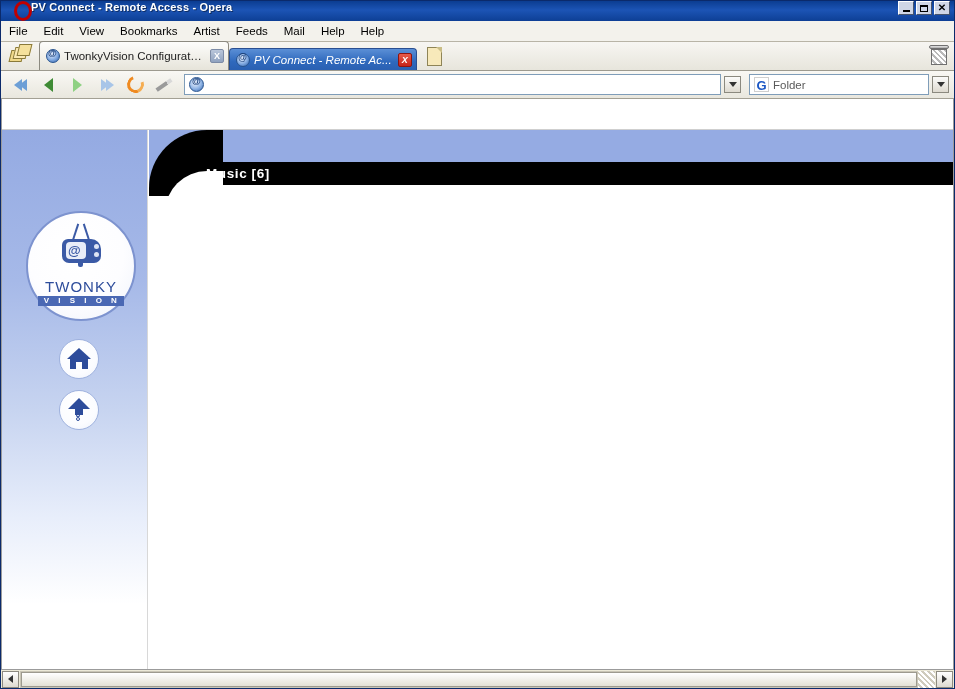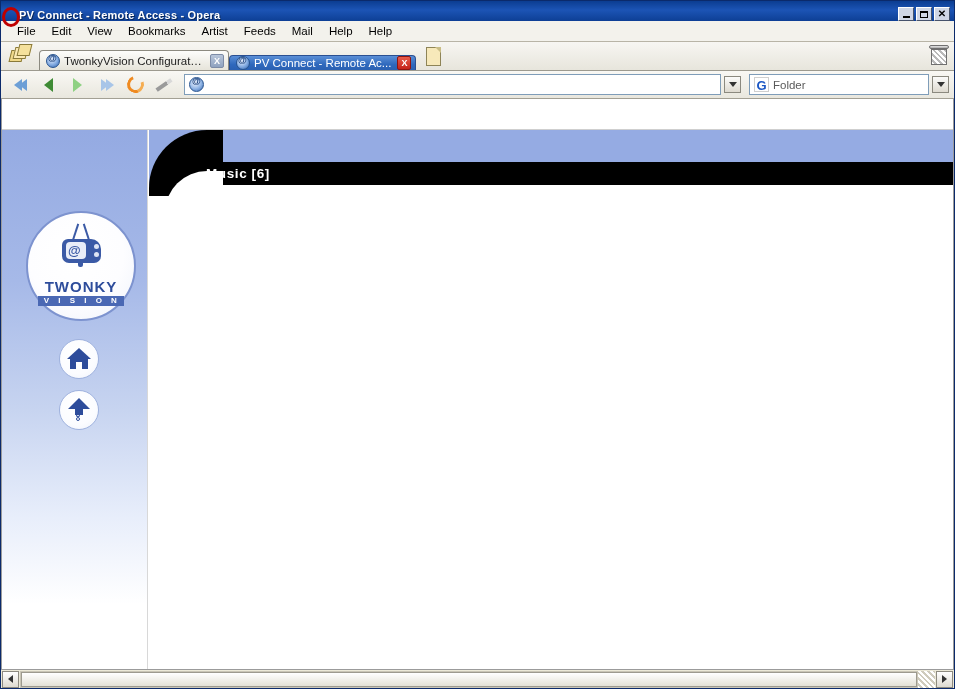--- a/index.html
+++ b/index.html
@@ -14,22 +14,22 @@
     position: relative;
     border: 1px solid #0b2a6b;
     background: #ece9d8;
     display: flex; flex-direction: column;
   }
 
   
   .titlebar {
     height: 20px; flex: 0 0 20px;
     background: linear-gradient(to bottom, #0b3d91 0%, #1c54b5 45%, #0d3f95 100%);
-    display: flex; align-items: flex-end;
-    padding: 0 2px 0 0;
+    display: flex; align-items: flex-start;
+    padding: 0 2px 0 12px;
     color: #fff;
   }
   .opera-logo {
     width: 14px; height: 14px; flex: 0 0 14px;
     margin-right: 4px; position: relative;
   }
   .opera-logo::before {
     content: ""; position: absolute; left: 1px; top: 0;
     width: 12px; height: 14px; border-radius: 50%;
     border: 3px solid #c00000; background: transparent;
@@ -51,21 +51,20 @@
   .win-btn .glyph-min { width: 7px; height: 2px; background: #000; margin-top: 5px; }
   .win-btn .glyph-max { width: 8px; height: 7px; border: 1px solid #000; border-top-width: 2px; }
   .win-btn .glyph-close { font-size: 10px; font-weight: bold; }
 
   
   .menubar {
     height: 21px; flex: 0 0 21px;
     background: #f3f2ec;
     border-bottom: 1px solid #b8b4a6;
     display: flex; align-items: center;
-    padding-left: 8px;
   }
   .menuitem {
     font-size: 11.5px; color: #000;
     padding: 2px 8px; white-space: nowrap; cursor: default;
   }
 
   
   .tabbar {
     height: 29px; flex: 0 0 29px;
     background: linear-gradient(to bottom, #f7f6f2 0%, #e7e5dc 100%);
@@ -80,37 +79,38 @@
   }
   .tabs-icon .pg {
     position: absolute; width: 13px; height: 12px;
     background: #f0d98a; border: 1px solid #8a7a3a;
     transform: skewX(-14deg);
   }
   .tabs-icon .pg1 { left: 1px; top: 6px; }
   .tabs-icon .pg2 { left: 5px; top: 3px; background: #fbeab4; }
   .tabs-icon .pg3 { left: 9px; top: 0px;  background: #f5e19c; }
   .tab {
-    height: 20px; margin-bottom: 0;
+    height: 29px; margin-bottom: 0;
     display: flex; align-items: center;
     padding: 0 4px 0 6px;
     border: 1px solid #8c8a80; border-bottom: none;
     border-radius: 4px 4px 0 0;
     font-size: 11.5px; white-space: nowrap;
     max-width: 190px;
   }
   .tab.inactive {
     background: linear-gradient(to bottom, #fdfdfb 0%, #e6e4da 100%);
     color: #222;
   }
   .tab.active {
     background: linear-gradient(to bottom, #5b8fd6 0%, #2f69bd 60%, #2a60b2 100%);
     color: #fff;
-    height: 15px;
+    height: 22px;
     border-color: #2a4f91;
+    font-style: italic;
   }
   .tab-favicon {
     width: 14px; height: 14px; flex: 0 0 14px; margin-right: 4px;
     border-radius: 50%;
     background: radial-gradient(circle at 40% 35%, #eaf2ff 0%, #7fa8e0 55%, #2e5fa8 100%);
     border: 1px solid #28548f;
     position: relative;
   }
   .tab-favicon::after {
     content: "@"; position: absolute; left: 1px; top: -2px;
@@ -282,21 +282,21 @@
     position: absolute; right: 5px; width: 5px; height: 5px;
     background: #dfe5f4; border-radius: 50%;
   }
   .tv .knob1 { top: 20px; }
   .tv .knob2 { top: 28px; }
   .tv .foot {
     position: absolute; left: 20px; top: 39px; width: 5px; height: 4px;
     background: #3b5aa6; border-radius: 0 0 2px 2px;
   }
   .brand1 {
-    font-size: 15px; font-weight: bold; letter-spacing: 1px;
+    font-size: 15px; font-weight: normal; letter-spacing: 1px;
     color: #2d4c9b; line-height: 1; margin-top: 9px;
     font-family: "Liberation Sans", sans-serif;
   }
   .brand2 {
     font-size: 8px; letter-spacing: 3.5px; color: #ffffff;
     background: #4a68b4; padding: 1px 4px 1px 6px; margin-top: 2px;
     font-weight: bold; line-height: 1.1;
   }
   .navcircle {
     position: absolute; left: 57px;

